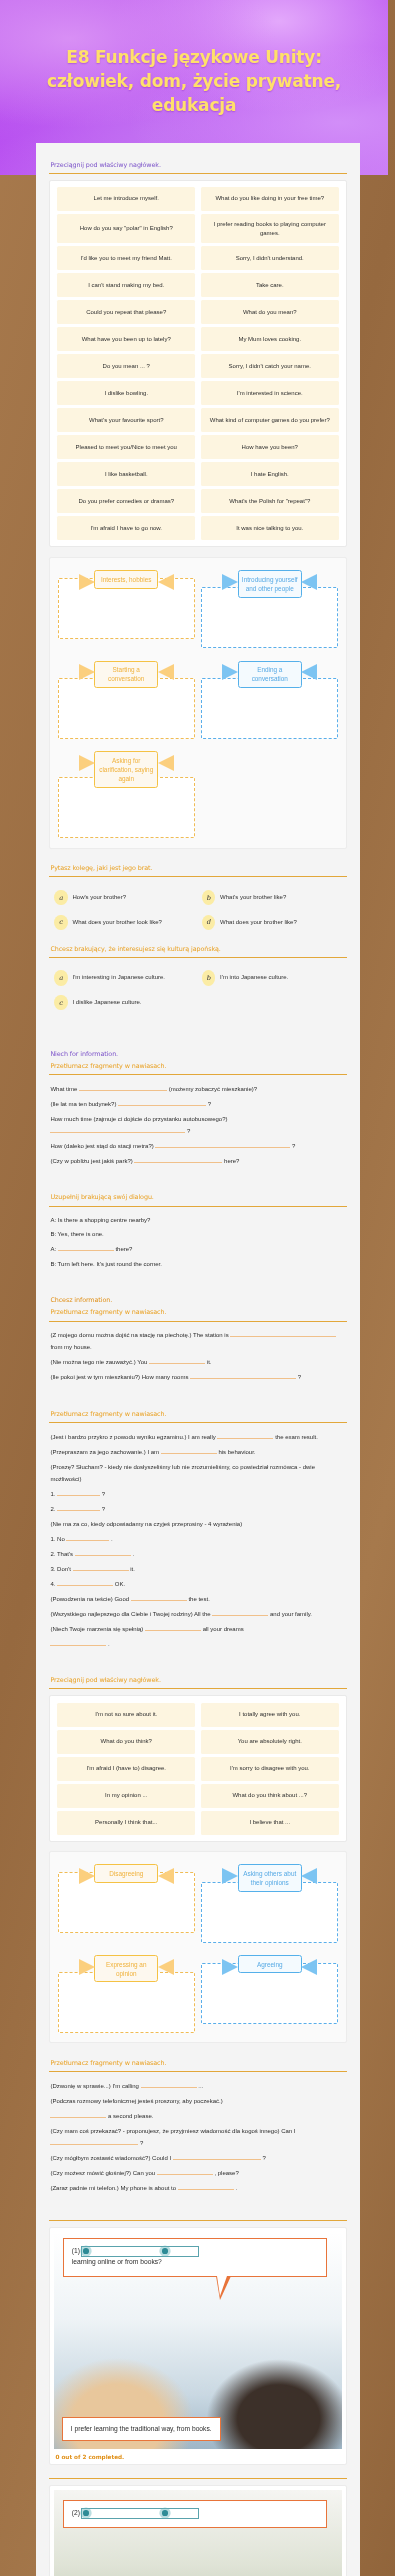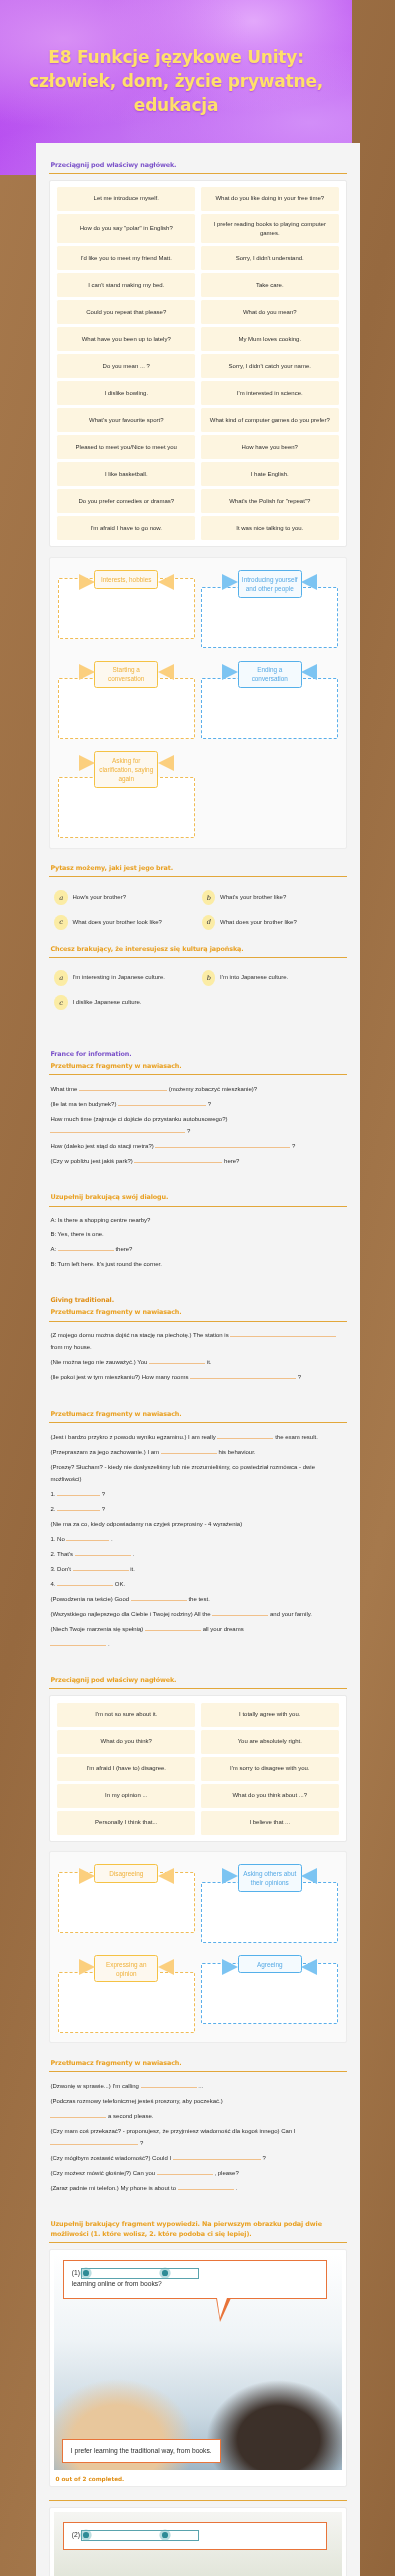--- a/index.html
+++ b/index.html
@@ -14,21 +14,21 @@
       radial-gradient(circle at 88% 61%, rgba(255,255,255,.09) 0 1.5px, transparent 2.1px),
       radial-gradient(circle at 20% 77%, rgba(0,0,0,.15) 0 1px, transparent 1.5px),
       radial-gradient(circle at 55% 90%, rgba(255,255,255,.07) 0 1px, transparent 1.5px),
       linear-gradient(105deg, #a87a4d 0%, #96693f 40%, #a6794c 70%, #8e6239 100%);
     width: 396px;
   }
 
   
   .banner {
     position: relative;
-    width: 352px;
+    width: 388px;
     height: 175px;
     overflow: hidden;
     background:
       radial-gradient(ellipse at 18% 22%, #d88ff5 0%, rgba(216,143,245,0) 46%),
       radial-gradient(ellipse at 72% 12%, #e3a8fb 0%, rgba(227,168,251,0) 42%),
       radial-gradient(ellipse at 88% 70%, #d28ef8 0%, rgba(210,142,248,0) 44%),
       radial-gradient(ellipse at 40% 82%, #c271f2 0%, rgba(194,113,242,0) 50%),
       linear-gradient(160deg, #c368ef 0%, #b84ff0 45%, #c978f5 100%);
   }
   .banner-title {
@@ -52,21 +52,21 @@
     background: #f4f4f4;
     position: relative;
     z-index: 3;
     padding: 17.5px 13.4px 15.5px 13.4px;
   }
 
   
   .ex { margin-bottom: 0; }
   .ex-head {
     font-family: "DejaVu Sans", sans-serif;
-    font-weight: bold;
+    font-weight: normal;
     font-size: 6.4px;
     line-height: 1.5;
     letter-spacing: -0.1px;
     padding: 0 1px 2.6px 1px;
   }
   .ex-head.purple { color: #7b52c9; }
   .ex-head.orange { color: #e9a021; }
   .ex-head.orange-dark { color: #e08f16; }
   .rule { border-top: 0.5px solid #e2a73a; margin: 0 0 6.2px 0; }
 
@@ -404,21 +404,21 @@
             <div class="ribbon or">Asking for clarification, saying again</div>
             <div class="dz-box or"></div>
           </div>
         </div>
       </div>
   </div>
 
   <div class="gap"></div>
 
   <div class="ex">
-    <div class="ex-head orange">Pytasz możemy, jaki jest jego brat.</div>
+    <div class="ex-head orange">Pytasz kolegę, jaki jest jego brat.</div>
     <div class="rule"></div>
     <div class="mc mc-block" id="ex2-mc">
         <div class="mc-item">
           <span class="bubble">a</span>
           <span class="mc-label">How's your brother?</span>
         </div>
         <div class="mc-item">
           <span class="bubble">b</span>
           <span class="mc-label">What's your brother like?</span>
         </div>
@@ -453,21 +453,21 @@
         </div>
       </div>
   </div>
 
   <div class="gap-sm"></div>
 
 
   <div class="gap-lg"></div>
 
   <div class="ex">
-    <div class="ex-head purple">France for information.</div>
+    <div class="ex-head purple">Niech for information.</div>
     <div class="ex-head orange">Przetłumacz fragmenty w nawiasach.</div>
     <div class="rule"></div>
     <div id="ex5-items">
         <div class="line"><span>What time </span><span class="blank b-xl"></span><span> (możemy zobaczyć mieszkanie)?</span></div>
         <div class="line"><span>(Ile lat ma ten budynek?) </span><span class="blank b-xl"></span><span> ?</span></div>
         <div class="line"><span>How much time (zajmuje ci dojście do przystanku autobusowego?) </span><span class="blank b-w"></span><span> ?</span></div>
         <div class="line"><span>How (daleko jest stąd do stacji metra?) </span><span class="blank b-w"></span><span> ?</span></div>
         <div class="line"><span>(Czy w pobliżu jest jakiś park?) </span><span class="blank b-xl"></span><span> here?</span></div>
       </div>
   </div>
@@ -481,21 +481,21 @@
         <div class="dlg"><span>A: Is there a shopping centre nearby? </span></div>
         <div class="dlg"><span>B: Yes, there is one. </span></div>
         <div class="dlg"><span>A: </span><span class="blank b-md"></span><span> there?</span></div>
         <div class="dlg"><span>B: Turn left here. It's just round the corner. </span></div>
       </div>
   </div>
 
   <div class="gap-lg"></div>
 
   <div class="ex">
-    <div class="ex-head orange-dark">Giving traditional.</div>
+    <div class="ex-head orange-dark">Chcesz information.</div>
     <div class="ex-head orange">Przetłumacz fragmenty w nawiasach.</div>
     <div class="rule"></div>
     <div id="ex7-items">
         <div class="line"><span>(Z mojego domu można dojść na stację na piechotę.) The station is </span><span class="blank b-xxl"></span><span> from my house.</span></div>
         <div class="line"><span>(Nie można tego nie zauważyć.) You </span><span class="blank b-md"></span><span> it.</span></div>
         <div class="line"><span>(Ile pokoi jest w tym mieszkaniu?) How many rooms </span><span class="blank b-xxl"></span><span> ?</span></div>
       </div>
   </div>
 
   <div class="gap-lg"></div>
@@ -598,21 +598,20 @@
         <div class="line"><span>(Czy mam coś przekazać? - proponujesz, że przyjmiesz wiadomość dla kogoś innego) Can I </span><span class="blank b-xl"></span><span> ?</span></div>
         <div class="line"><span>(Czy mógłbym zostawić wiadomość?) Could I </span><span class="blank b-xl"></span><span> ?</span></div>
         <div class="line"><span>(Czy możesz mówić głośniej?) Can you </span><span class="blank b-md"></span><span> , please?</span></div>
         <div class="line"><span>(Zaraz padnie mi telefon.) My phone is about to </span><span class="blank b-md"></span><span> .</span></div>
       </div>
   </div>
 
   <div class="gap-lg"></div>
 
   <div class="ex">
-    <div class="ex-head orange">Uzupełnij brakujący fragment wypowiedzi. Na pierwszym obrazku podaj dwie możliwości (1. które wolisz, 2. które podoba ci się lepiej).</div>
     <div class="rule"></div>
     <div class="photo-card">
       <div class="photo p1">
         <div class="bubble-box">
           <span>(1)</span><span class="answer-input"><span class="handle left"></span><span class="handle right"></span></span>
           <div>learning online or from books?</div>
           <div class="bubble-tail"></div>
         </div>
         <div class="speech-bottom">I prefer learning the traditional way, from books.</div>
       </div>

